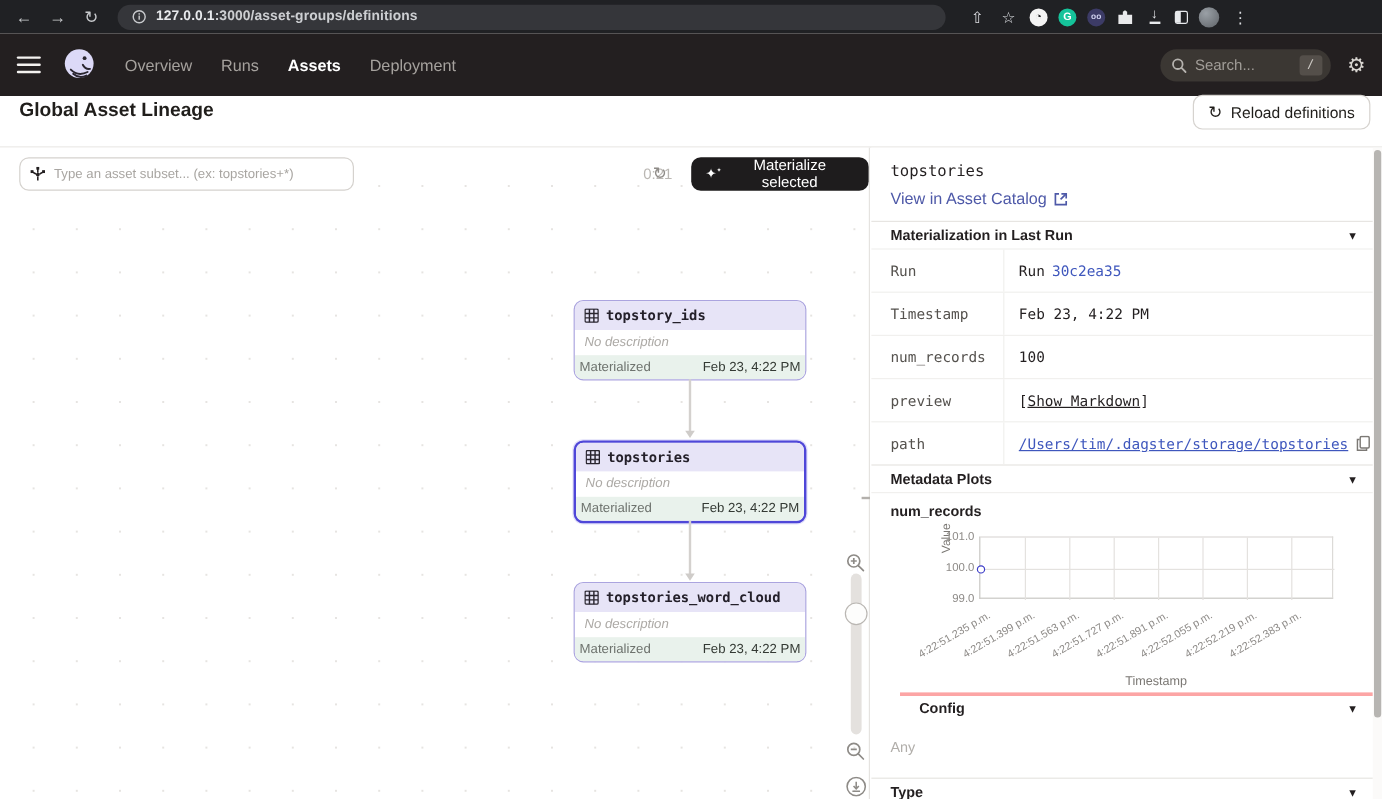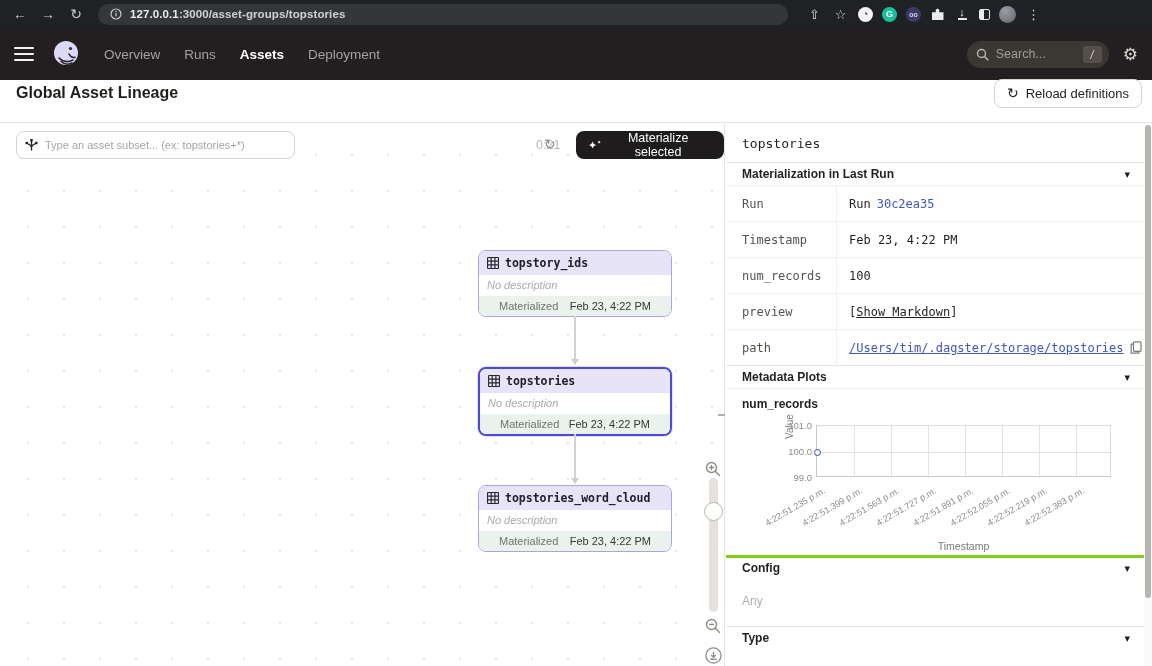--- a/index.html
+++ b/index.html
@@ -58,21 +58,21 @@
   .g-refresh { position:absolute; left:544px; top:13px; font-size:14px; color:#8f8c88; cursor:pointer; }
   .mat-btn { position:absolute; left:576px; top:8px; height:28px; background:#1e1c1d; color:#fff; border:none; border-radius:8px; display:flex; align-items:center; gap:7px; padding:0 12px; font-size:12.5px; font-family:"Liberation Sans",sans-serif; cursor:pointer; }
   .sparkle { position:relative; font-size:11px; line-height:11px; color:#fff; }
   .sparkle::after { content:"✦"; position:absolute; font-size:5px; top:-3px; right:-4px; }
 
   .node { position:absolute; left:478px; width:194px; background:#fff; border:1px solid #aba4df; border-radius:8px; overflow:hidden; cursor:pointer; }
   .node.selected { border:2px solid #4f47d8; box-shadow:0 0 0 1px rgba(95,85,225,.18); }
   .node-head { background:#e7e4f7; display:flex; align-items:center; gap:6px; padding:5px 8px; height:24px; }
   .node-name { font-family:"DejaVu Sans Mono",monospace; font-size:11.5px; font-weight:bold; color:#24202a; }
   .node-desc { padding:4px 8px; font-size:11px; color:#aca9a5; height:21px; background:#fff;font-style:italic; }
-  .node-foot { background:#e9f2ec; display:flex; justify-content:space-between; align-items:center; padding:3px 20px; height:20px; font-size:11px;text-align:center; }
+  .node-foot { background:#e9f2ec; display:flex; justify-content:space-between; align-items:center; padding:3px 4px; height:20px; font-size:11px;text-align:center; }
   .node-foot .st { color:#6e736e; }
   .node-foot .tm { color:#343a34; }
 
   .edge { position:absolute; left:574px; width:1.5px; background:#d4d1ce; }
   .edge::after { content:""; position:absolute; bottom:-5px; left:-3.5px; border-left:4.5px solid transparent; border-right:4.5px solid transparent; border-top:6px solid #cfccc9; }
 
   .zoomcol { position:absolute; left:703px; }
   .z-ic { position:absolute; left:2px; cursor:pointer; }
   .slider-track { position:absolute; left:6px; top:355px; width:9px; height:134px; background:#e4e1de; border-radius:5px; cursor:pointer; }
   .slider-handle { position:absolute; left:1px; top:379px; width:19px; height:19px; background:#fdfdfc; border:1.5px solid #bab7b3; border-radius:50%; cursor:grab; }
@@ -80,21 +80,21 @@
 
   
   .panel { position:absolute; top:123px; left:726px; width:426px; height:543px; background:#fff; overflow:hidden; }
   .panel-scroll { position:absolute; right:0; top:0; width:8px; height:543px; background:#fbfaf9; }
   .panel-thumb { position:absolute; right:1px; top:2px; width:6px; height:473px; border-radius:3px; background:#b7b5b2; }
   .panel-inner { width:418px; }
   .asset-head { padding:13px 16px 11px; }
   .asset-name { font-family:"DejaVu Sans Mono",monospace; font-size:13px; color:#231f20; }
   .catalog-link { margin-top:7px; display:flex; align-items:center; gap:6px; font-size:13.5px; color:#4e59a8; cursor:pointer; }
   .sec-head { border-top:1px solid #e7e5e2; height:23px; display:flex; align-items:center; justify-content:space-between; padding:0 14px 0 16px; cursor:pointer;text-align:right; }
-  .sec-head.thick { border-top:3px solid #84cc16; }
+  .sec-head.thick { border-top:3px solid #fca5a5;margin-left:24px; }
   .sec-title { font-size:12px; font-weight:bold; color:#231f20; }
   .caret { font-size:11px; color:#231f20; }
   .kv-row { display:flex; border-top:1px solid #f1f0ee; min-height:36px; }
   .kv-label { width:110px; flex:none; display:flex; align-items:center; padding-left:16px; font-family:"DejaVu Sans Mono",monospace; font-size:12px; color:#55524e; }
   .kv-value { flex:1; border-left:1px solid #f1f0ee; display:flex; align-items:center; gap:6px; padding:0 12px; font-family:"DejaVu Sans Mono",monospace; font-size:12px; color:#231f20; white-space:nowrap; }
   .kv-link { color:#3f57bd; cursor:pointer; }
   .kv-link.ul { text-decoration:underline; }
   .copy-ic { flex:none; cursor:pointer; }
   .plot-name { padding:8px 16px 4px; font-size:12px; font-weight:bold; color:#231f20; border-top:1px solid #f1f0ee; }
   .chart { position:relative; height:140px; }
@@ -114,21 +114,21 @@
 <div class="browser">
   <span class="b-nav">←</span>
   <span class="b-nav">→</span>
   <span class="b-nav">↻</span>
   <div class="url-pill">
     <svg class="url-info" viewBox="0 0 12 12">
         <circle cx="6" cy="6" r="5" fill="none" stroke="#c7c9cc" stroke-width="1.2"></circle>
         <rect x="5.4" y="5" width="1.2" height="3.4" fill="#c7c9cc"></rect>
         <rect x="5.4" y="3" width="1.2" height="1.2" fill="#c7c9cc"></rect>
       </svg>
-    <span class="url-text"><span class="url-host">127.0.0.1</span><span class="url-path">:3000/asset-groups/topstories</span></span>
+    <span class="url-text"><span class="url-host">127.0.0.1</span><span class="url-path">:3000/asset-groups/definitions</span></span>
   </div>
   <div class="chrome-right">
     <span class="c-ic">⇧</span>
     <span class="c-ic">☆</span>
     <span class="ext ext-clock">◔</span>
     <span class="ext ext-grammarly">G</span>
     <span class="ext ext-goggles">oo</span>
     <span class="ext ext-puzzle">
         <span class="puzzle-shape"></span>
       </span>
@@ -280,20 +280,28 @@
         <line x1="5.3" y1="12.3" x2="11.7" y2="12.3" stroke="#8e8b87" stroke-width="1.3"></line>
       </svg>
   </div>
 </div>
 <div class="resize-dash"></div>
 
 <div class="panel">
   <div class="panel-inner">
     <div class="asset-head">
       <div class="asset-name">topstories</div>
+      <div class="catalog-link">
+        <span>View in Asset Catalog</span>
+        <svg width="12" height="12" viewBox="0 0 12 12">
+            <path d="M4.5 1.5 H1.5 V10.5 H10.5 V7.5" fill="none" stroke="#4e59a8" stroke-width="1.4"></path>
+            <path d="M6.5 1.5 H10.5 V5.5" fill="none" stroke="#4e59a8" stroke-width="1.4"></path>
+            <line x1="10.2" y1="1.8" x2="5.8" y2="6.2" stroke="#4e59a8" stroke-width="1.4"></line>
+          </svg>
+      </div>
     </div>
 
     <div class="sec-head">
       <span class="sec-title">Materialization in Last Run</span>
       <span class="caret">▾</span>
     </div>
 
     <div class="kv-row">
       <div class="kv-label">Run</div>
       <div class="kv-value">

